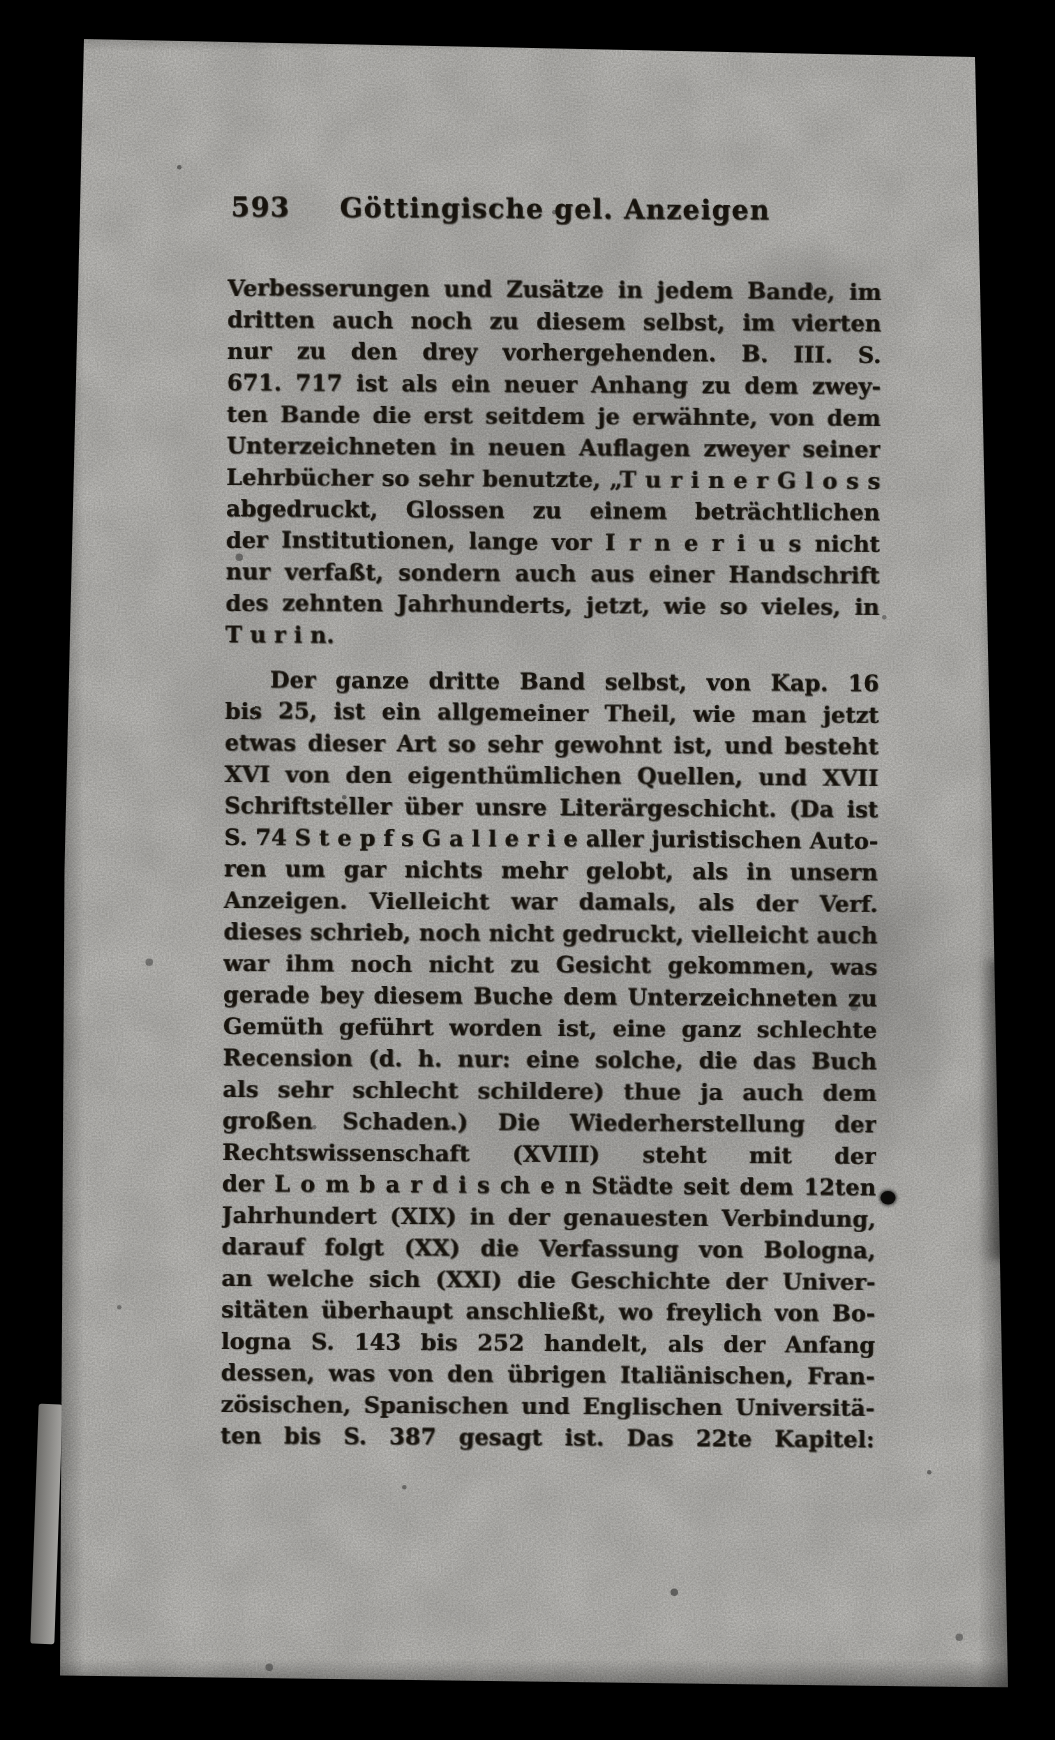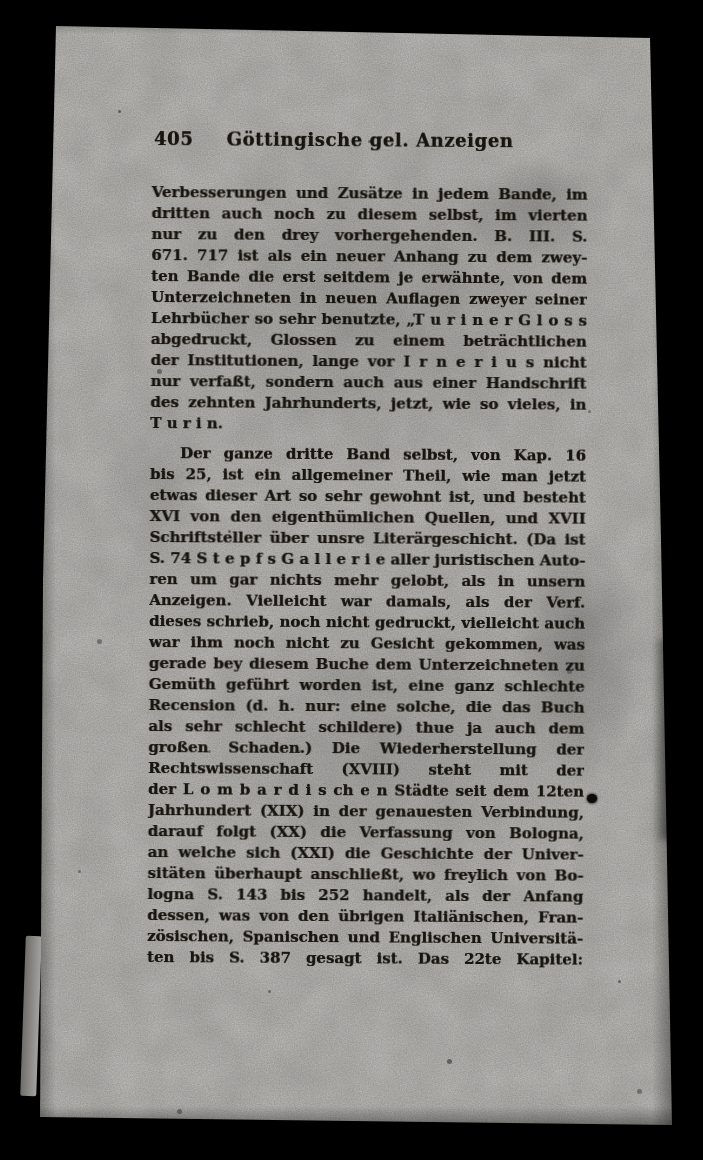--- a/index.html
+++ b/index.html
@@ -126,21 +126,21 @@
     <div class="inkdot"></div>
 
     <div class="edge-top"></div>
     <div class="edge-left"></div>
     <div class="edge-right"></div>
     <div class="edge-right2"></div>
     <div class="edge-bottom"></div>
 
     <div class="content">
       <div class="pheader">
-        <span class="pnum">405</span>
+        <span class="pnum">593</span>
         <span class="ptitle">Göttingische gel. Anzeigen</span>
       </div>
       <div class="bodytext">
           <div class="para">
             <div class="line">Verbesserungen und Zusätze in jedem Bande, im</div>
             <div class="line">dritten auch noch zu diesem selbst, im vierten</div>
             <div class="line">nur zu den drey vorhergehenden. B. III. S.</div>
             <div class="line">671. 717 ist als ein neuer Anhang zu dem zwey-</div>
             <div class="line">ten Bande die erst seitdem je erwähnte, von dem</div>
             <div class="line">Unterzeichneten in neuen Auflagen zweyer seiner</div>

